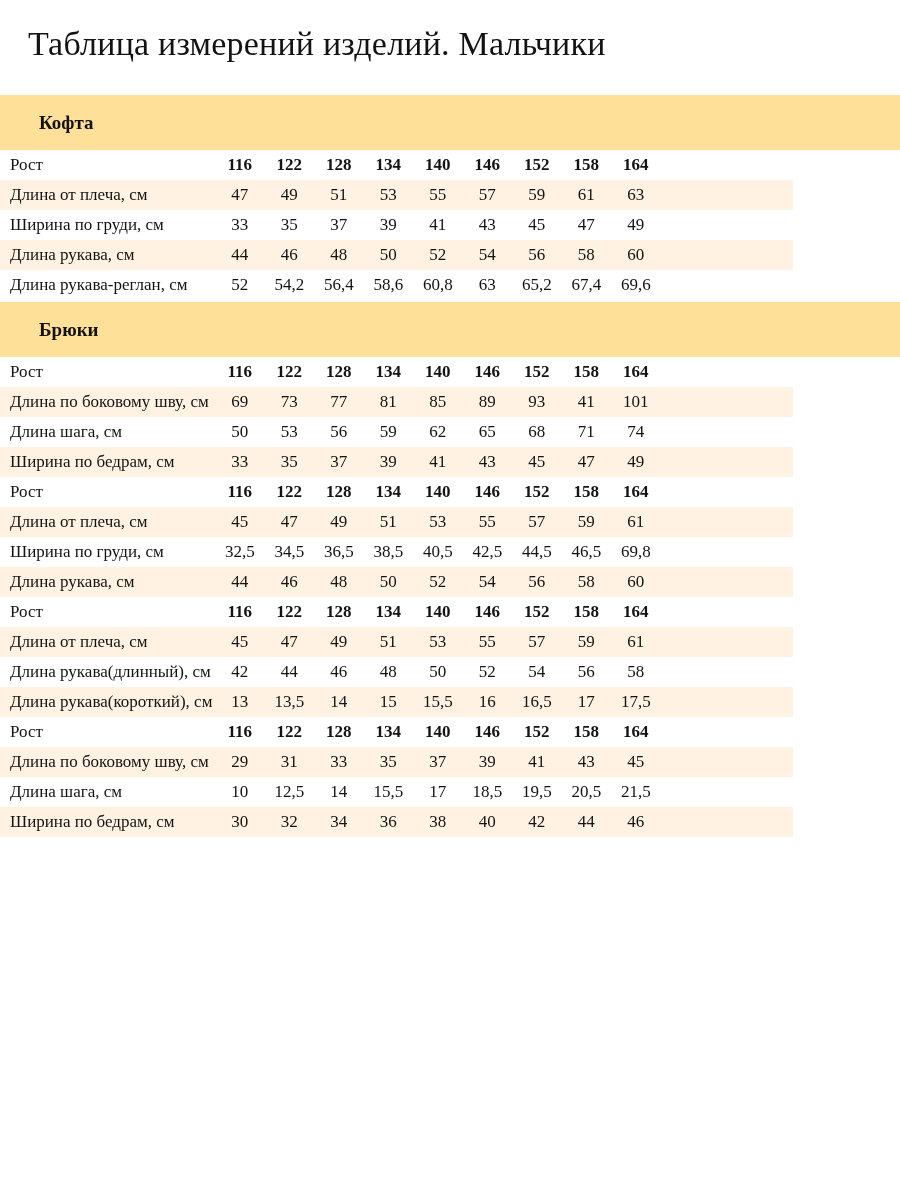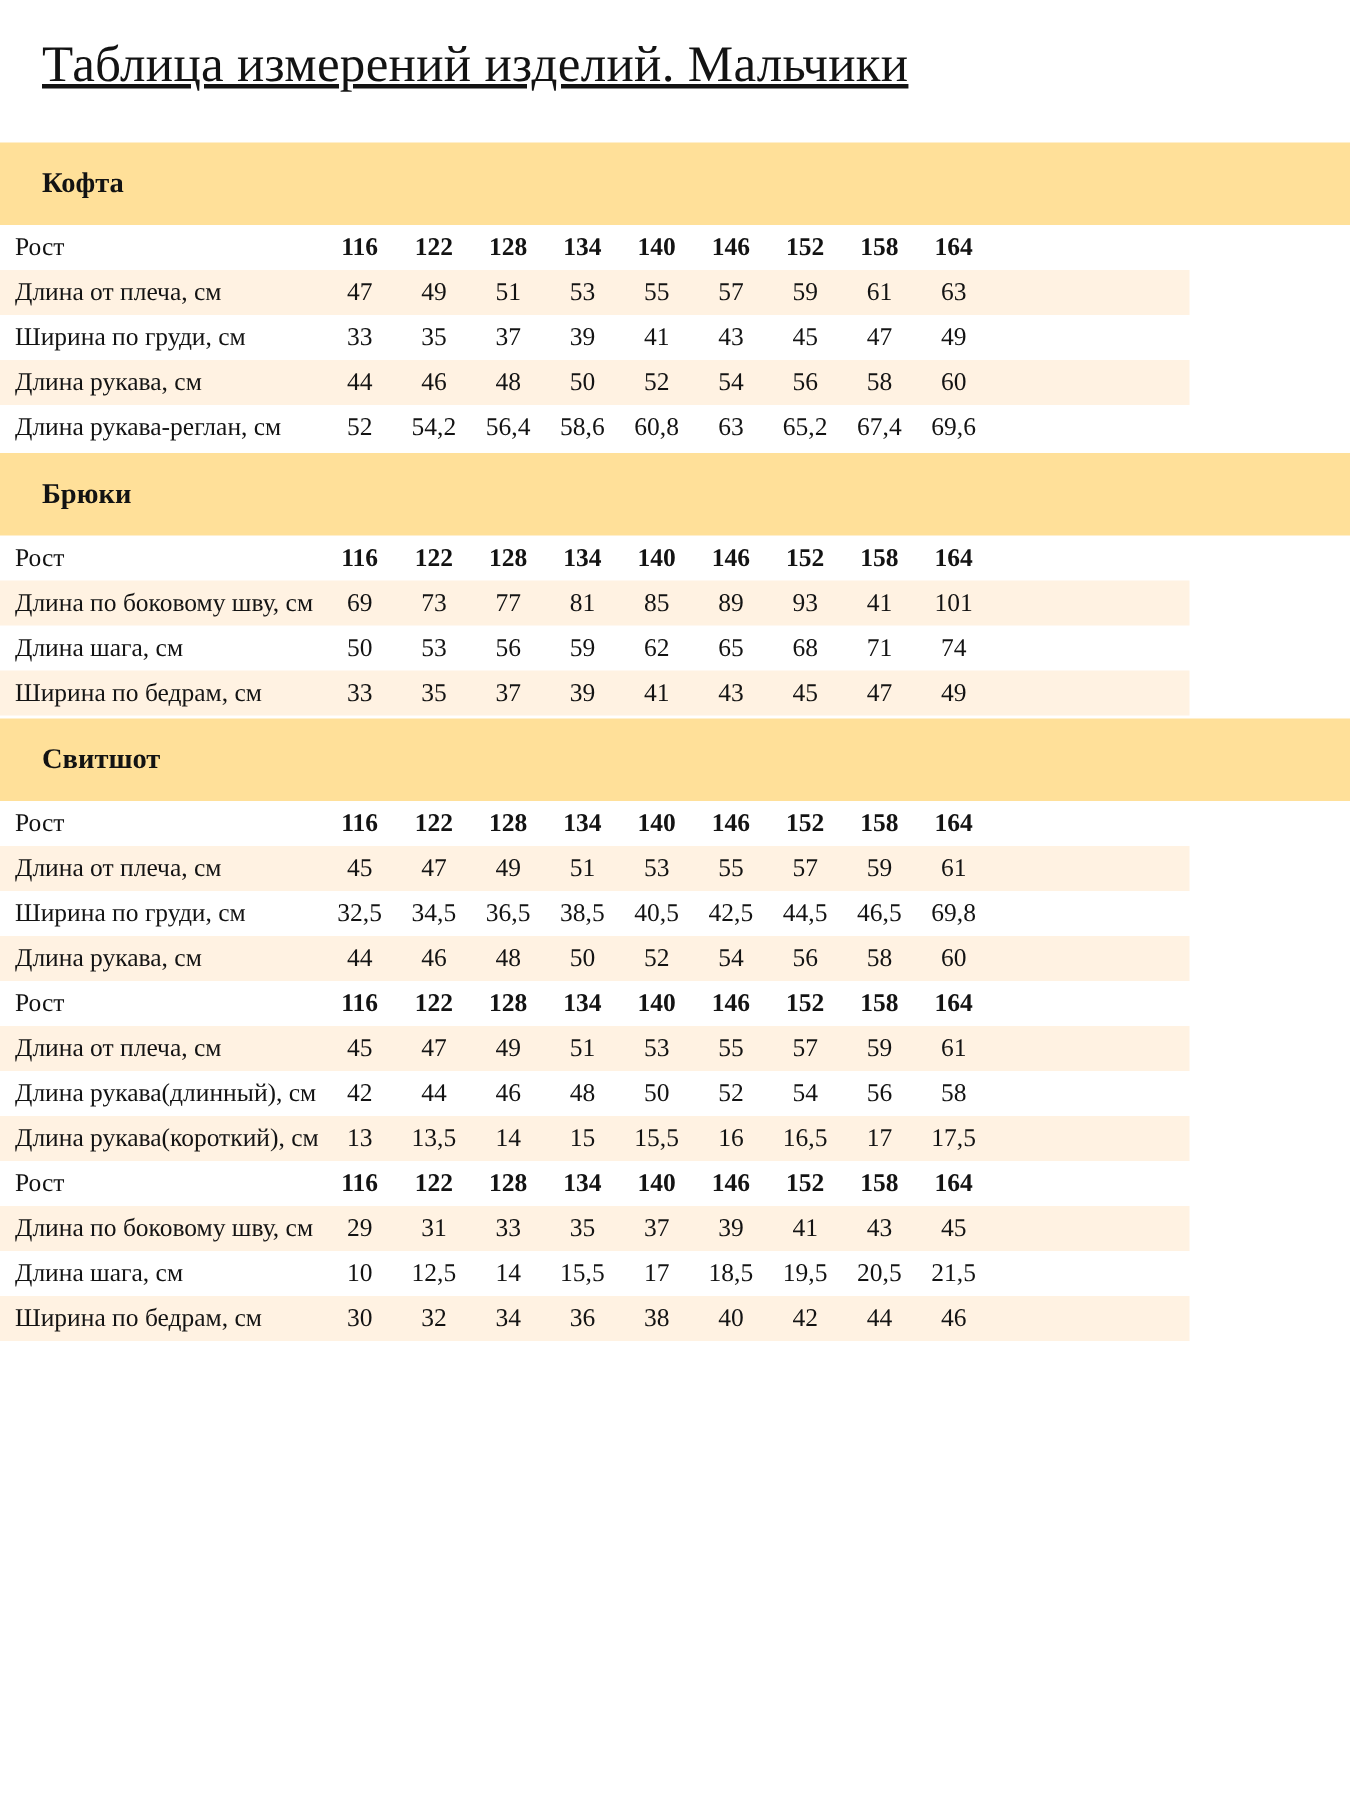--- a/index.html
+++ b/index.html
@@ -6,32 +6,32 @@
     --band:#ffe099;
     --cream:#fff2e2;
     --ink:#131313;
   }
   html,body{margin:0;padding:0;}
   body{
     width:900px;height:1200px;background:#ffffff;color:var(--ink);
     font-family:"Liberation Serif","DejaVu Serif",serif;
     overflow:hidden;
   }
-  .header{height:93px;box-sizing:border-box;text-decoration:underline;}
+  .header{height:93px;box-sizing:border-box;}
   .page-title{
     margin:0;padding:24px 0 0 28px;
     font-size:34px;font-weight:400;line-height:1.15;
     letter-spacing:0.2px;
   }
   .band{
     height:55px;background:var(--band);margin-top:2px;
     display:flex;align-items:center;
   }
   .band-title{
-    font-weight:bold;font-size:19px;padding-left:28px;
+    font-weight:bold;font-size:19px;padding-left:39px;
   }
   .size-table{width:793px;}
   .row{
     display:flex;height:30px;align-items:center;
   }
   .row.alt{background:var(--cream);}
   .cell{flex-shrink:0;}
   .cell.label{
     width:215px;padding-left:10px;box-sizing:border-box;
     font-size:17px;white-space:nowrap;
@@ -165,23 +165,20 @@
           <div class="cell val">39</div>
           <div class="cell val">41</div>
           <div class="cell val">43</div>
           <div class="cell val">45</div>
           <div class="cell val">47</div>
           <div class="cell val">49</div>
         </div>
       </div>
     </section>
     <section class="section">
-      <div class="band">
-        <span class="band-title">Свитшот</span>
-      </div>
       <div class="size-table">
         <div class="row head">
           <div class="cell label">Рост</div>
           <div class="cell val">116</div>
           <div class="cell val">122</div>
           <div class="cell val">128</div>
           <div class="cell val">134</div>
           <div class="cell val">140</div>
           <div class="cell val">146</div>
           <div class="cell val">152</div>

